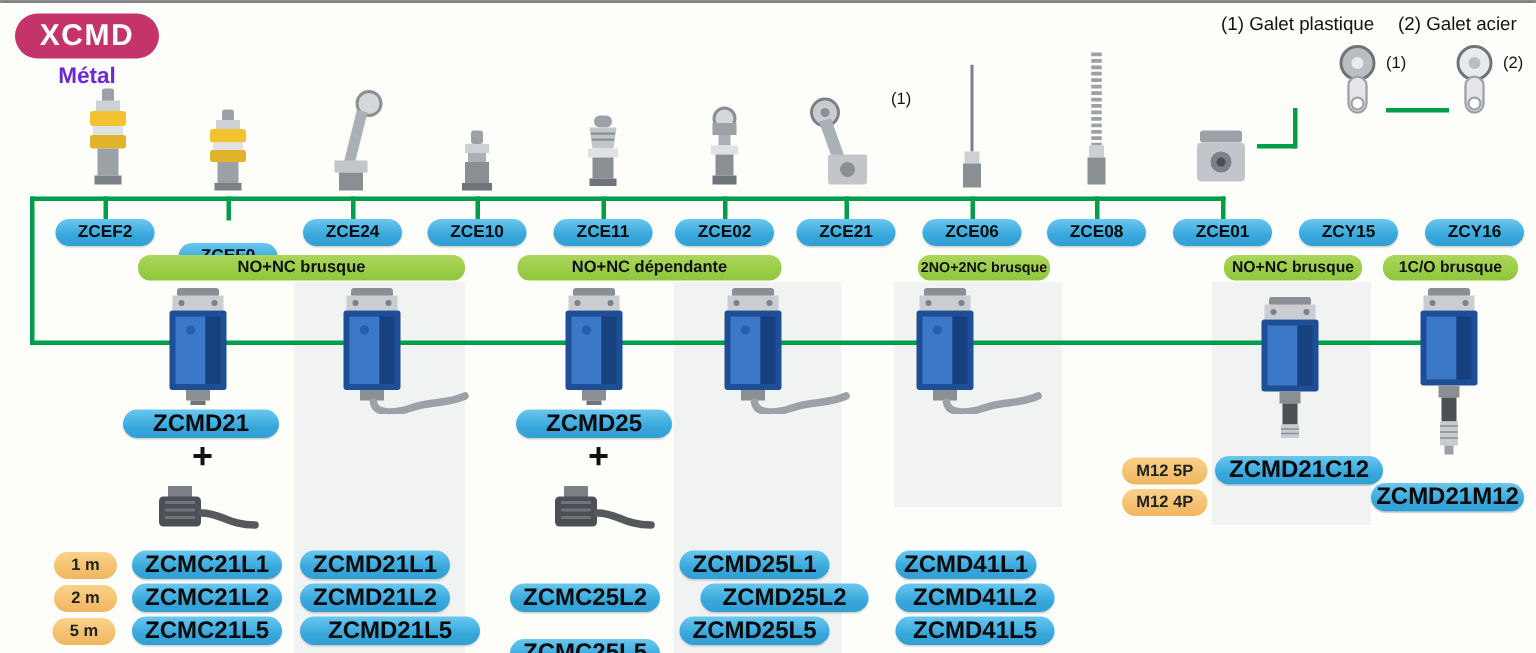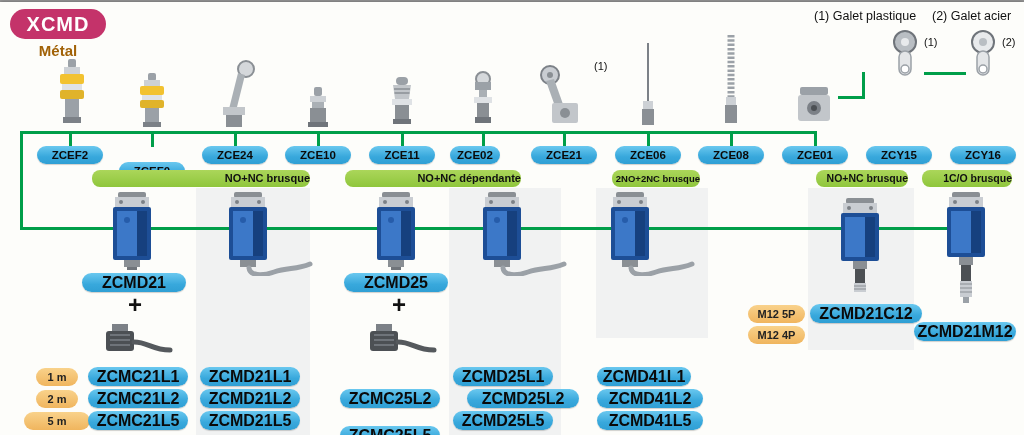--- a/index.html
+++ b/index.html
@@ -4,25 +4,25 @@
 <style>
   *{margin:0;padding:0;box-sizing:border-box}
   html,body{background:#9a9a9a}
   body{font-family:"Liberation Sans",sans-serif}
   .stage{position:relative;width:1024px;height:435px;background:#fdfdfa;overflow:hidden;margin:2px auto;box-shadow:0 0 4px rgba(0,0,0,.4)}
   .band{position:absolute;background:#f1f2f2;z-index:0}
   .gline{position:absolute;background:var(--line-green,#009e49);z-index:1}
   .head{position:absolute;z-index:2}
   .chip{position:absolute;height:18px;line-height:18px;text-align:center;font-size:11.5px;font-weight:700;color:#0a0a0a;border-radius:9px;background:linear-gradient(180deg,#6ac8ef 0%,var(--accent-blue,#38a8dc) 60%,#2f9fd4 100%);box-shadow:0 1px 1px rgba(0,0,0,.18);z-index:5;white-space:nowrap}
   .chip.big{height:19px;line-height:19px;font-size:16px;border-radius:9.5px}
-  .gbar{position:absolute;height:17px;line-height:17px;text-align:right;font-size:10.5px;font-weight:700;color:#101010;border-radius:8px;background:linear-gradient(180deg,#abd65a,var(--accent-green,#8fc63c));z-index:5;white-space:nowrap}
+  .gbar{position:absolute;height:17px;line-height:17px;text-align:center;font-size:10.5px;font-weight:700;color:#101010;border-radius:8px;background:linear-gradient(180deg,#abd65a,var(--accent-green,#8fc63c));z-index:5;white-space:nowrap}
   .gbar.sm{font-size:9.5px}
   .obar{position:absolute;height:18px;line-height:18px;text-align:center;font-size:11px;font-weight:700;color:#222;border-radius:9px;background:linear-gradient(180deg,#f9d28b,var(--accent-orange,#f0b55e));z-index:5}
   .badge{position:absolute;left:10px;top:7px;width:96px;height:30px;border-radius:16px;background:var(--brand-red,#c4336a);color:#fff;font-size:20px;font-weight:700;text-align:center;line-height:30px;letter-spacing:1px;z-index:5}
-  .metal{position:absolute;left:10px;top:40px;width:96px;text-align:center;color:#a16207;font-weight:700;font-size:15px;z-index:5}
+  .metal{position:absolute;left:10px;top:40px;width:96px;text-align:center;color:#6d28d9;font-weight:700;font-size:15px;z-index:5}
   .legend{position:absolute;top:7px;font-size:12.5px;color:#111;z-index:5}
   .mark{position:absolute;font-size:11px;color:#111;z-index:5}
   .plus{position:absolute;font-size:24px;font-weight:700;color:#111;z-index:5;line-height:1}
 </style>
 </head>
 <body>
 
 <div class="stage">
 
   <div class="band" style="left:196px;top:186px;width:114px;height:249px"></div>
@@ -162,21 +162,21 @@
       <circle cx="17" cy="39" r="4" fill="#fff" stroke="#9ba1a7" stroke-width="1.5"></circle>
       </svg>
   </div>
   <div class="mark" style="left:1002px;top:34px">(2)</div>
 
   <div class="chip" style="left:37px;top:144px;width:66px">ZCEF2</div>
   <div class="chip" style="left:119px;top:160px;width:66px">ZCEF0</div>
   <div class="chip" style="left:202px;top:144px;width:66px">ZCE24</div>
   <div class="chip" style="left:285px;top:144px;width:66px">ZCE10</div>
   <div class="chip" style="left:369px;top:144px;width:66px">ZCE11</div>
-  <div class="chip" style="left:450px;top:144px;width:50px">ZCE02</div>
+  <div class="chip" style="left:450px;top:144px;width:66px">ZCE02</div>
   <div class="chip" style="left:531px;top:144px;width:66px">ZCE21</div>
   <div class="chip" style="left:615px;top:144px;width:66px">ZCE06</div>
   <div class="chip" style="left:698px;top:144px;width:66px">ZCE08</div>
   <div class="chip" style="left:782px;top:144px;width:66px">ZCE01</div>
   <div class="chip" style="left:866px;top:144px;width:66px">ZCY15</div>
   <div class="chip" style="left:950px;top:144px;width:66px">ZCY16</div>
 
   <div class="gbar" style="left:92px;top:168px;width:218px;font-size:11px">NO+NC brusque</div>
   <div class="gbar" style="left:345px;top:168px;width:176px;font-size:11px">NO+NC dépendante</div>
   <div class="gbar sm" style="left:612px;top:168px;width:88px">2NO+2NC brusque</div>
@@ -313,29 +313,29 @@
       </svg>
   </div>
 
   <div class="obar" style="left:748px;top:303px;width:57px">M12 5P</div>
   <div class="chip big" style="left:810px;top:302px;width:112px">ZCMD21C12</div>
   <div class="obar" style="left:748px;top:324px;width:57px">M12 4P</div>
   <div class="chip big" style="left:914px;top:320px;width:102px">ZCMD21M12</div>
 
   <div class="obar" style="left:36px;top:366px;width:42px">1 m</div>
   <div class="obar" style="left:36px;top:388px;width:42px">2 m</div>
-  <div class="obar" style="left:24px;top:410px;width:66px">5 m</div>
+  <div class="obar" style="left:35px;top:410px;width:42px">5 m</div>
 
   <div class="chip big" style="left:88px;top:365px;width:100px">ZCMC21L1</div>
   <div class="chip big" style="left:88px;top:387px;width:100px">ZCMC21L2</div>
   <div class="chip big" style="left:88px;top:409px;width:100px">ZCMC21L5</div>
 
   <div class="chip big" style="left:200px;top:365px;width:100px">ZCMD21L1</div>
   <div class="chip big" style="left:200px;top:387px;width:100px">ZCMD21L2</div>
-  <div class="chip big" style="left:200px;top:409px;width:100px">ZCMD21L5</div>
+  <div class="chip big" style="left:200px;top:409px;width:120px">ZCMD21L5</div>
 
   <div class="chip big" style="left:340px;top:387px;width:100px">ZCMC25L2</div>
   <div class="chip big" style="left:340px;top:424px;width:100px">ZCMC25L5</div>
 
   <div class="chip big" style="left:453px;top:365px;width:100px">ZCMD25L1</div>
   <div class="chip big" style="left:467px;top:387px;width:112px">ZCMD25L2</div>
   <div class="chip big" style="left:453px;top:409px;width:100px">ZCMD25L5</div>
 
   <div class="chip big" style="left:597px;top:365px;width:94px">ZCMD41L1</div>
   <div class="chip big" style="left:597px;top:387px;width:106px">ZCMD41L2</div>

